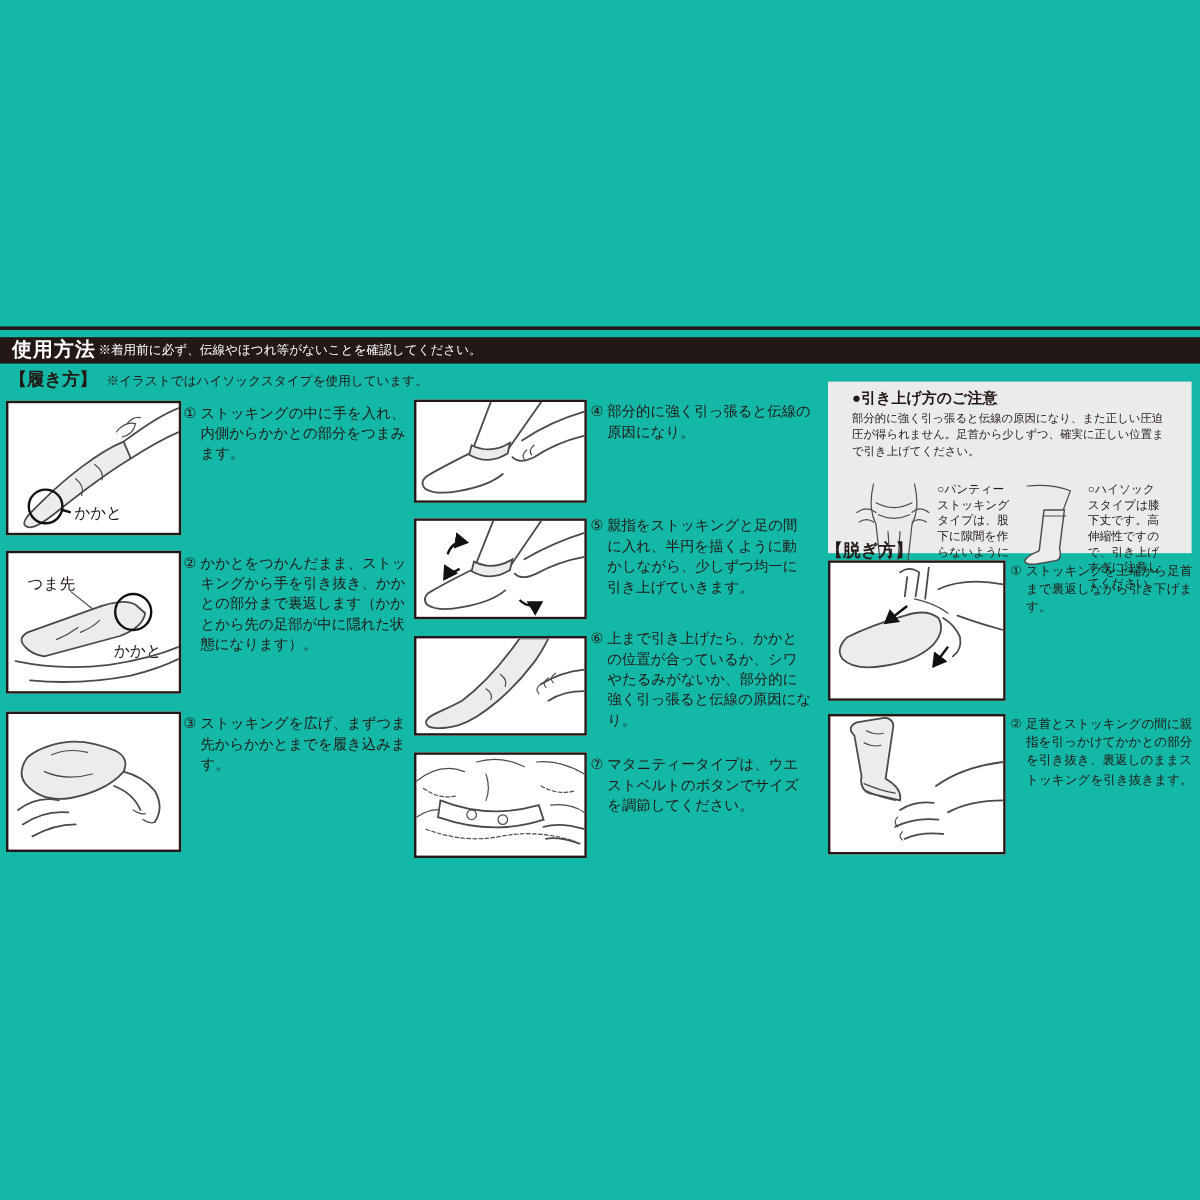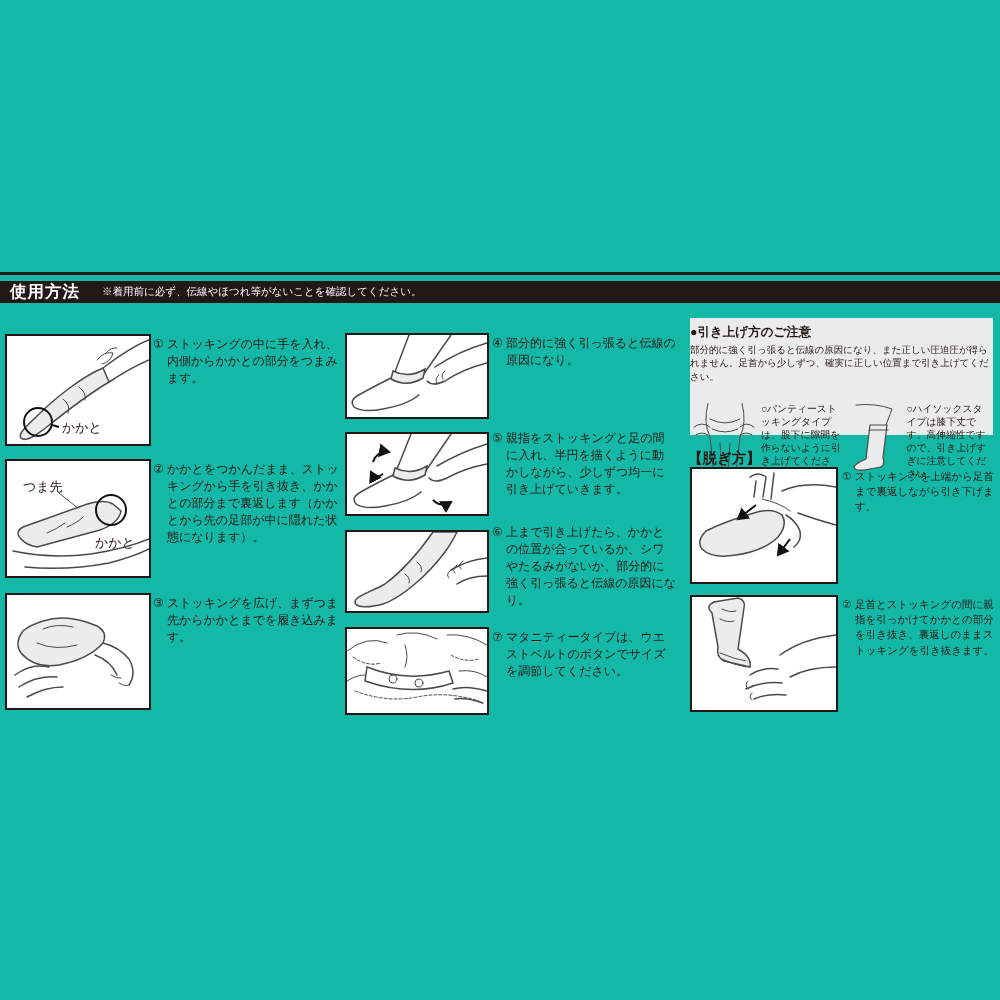--- a/index.html
+++ b/index.html
@@ -3,36 +3,36 @@
 <meta charset="utf-8">
 <style>
   html,body{margin:0;padding:0;background:#fff;}
   #page{position:relative;width:1000px;height:1000px;background:#14b8a6;
         font-family:"Liberation Sans",sans-serif;color:#231815;overflow:hidden;}
   
   .hdr-line{position:absolute;left:0;top:272px;width:1000px;height:3px;background:#231815;}
   .hdr-bar{position:absolute;left:0;top:281px;width:1000px;height:22px;background:#231815;
            display:flex;align-items:center;}
   .hdr-title{color:#fff;font-weight:bold;font-size:16.5px;margin-left:10px;letter-spacing:1px;}
-  .hdr-note{color:#fff;font-size:10.5px;margin-left:22px;}
+  .hdr-note{color:#fff;font-size:10.5px;margin-left:2px;}
   
   .sec-head{position:absolute;display:flex;align-items:baseline;}
   .sec-title{font-weight:bold;font-size:14.5px;}
   .sec-note{font-size:10.5px;margin-left:8px;}
   
   .panel{position:absolute;border:2px solid #231815;background:#fff;box-sizing:border-box;font-family:Liberation Mono, monospace;}
   .panel svg{display:block;width:100%;height:100%;}
   
   .step{position:absolute;display:flex;font-size:12px;line-height:1.42;color:#231815;}
   .step .num{flex:0 0 14px;}
   .step .txt{flex:1;}
   .step-sm{font-size:10.5px;line-height:1.45;}
   
-  .caution{position:absolute;left:690px;top:318px;width:303px;height:117px;background:#ebebeb;
-           box-sizing:border-box;padding:6px 0;}
+  .caution{position:absolute;left:690px;top:318px;width:303px;height:143px;background:#ebebeb;
+           box-sizing:border-box;padding:6px 20px;}
   .caution-head{font-weight:bold;font-size:12.5px;}
   .caution-body{font-size:9.5px;line-height:1.42;margin-top:2px;}
   .caution-items{display:flex;margin-top:20px;}
   .cfig{flex:0 0 auto;}
   .citem{font-size:9.8px;line-height:1.32;width:86px;margin-left:3px;margin-right:4px;}
   svg text{fill:#231815;}
   .ln{stroke:#4a4a4a;stroke-width:1.5;fill:none;stroke-linecap:round;}
   .lnt{stroke:#4a4a4a;stroke-width:1;fill:none;stroke-linecap:round;}
   .fillg{fill:#ececec;stroke:#4a4a4a;stroke-width:1.5;}
   .mark{stroke:#111;stroke-width:2;fill:none;}
@@ -41,20 +41,24 @@
 <body>
 
 <div id="page">
 
   <div class="hdr-line"></div>
   <div class="hdr-bar">
     <span class="hdr-title">使用方法</span>
     <span class="hdr-note">※着用前に必ず、伝線やほつれ等がないことを確認してください。</span>
   </div>
 
+  <div class="sec-head" style="left:8px;top:307px;">
+    <span class="sec-title">【履き方】</span>
+    <span class="sec-note">※イラストではハイソックスタイプを使用しています。</span>
+  </div>
 
   <div class="panel" style="left:5px;top:334px;width:146px;height:112px;">
     <svg viewBox="0 0 142 108">
       <path class="fillg" d="M96,32 C76,40 48,62 30,80 C21,89 10,98 14,102 C19,107 31,98 41,90 C56,78 82,58 102,46 Z"></path>
       <path class="ln" d="M96,32 C112,20 128,9 142,4"></path>
       <path class="ln" d="M102,46 C116,37 130,29 142,24"></path>
       <path class="lnt" d="M90,24 q7,-9 16,-7 q-2,9 -11,11"></path>
       <path class="lnt" d="M99,17 q5,-6 11,-5"></path>
       <path class="lnt" d="M56,63 q8,6 5,14"></path>
       <path class="lnt" d="M72,51 q8,6 6,13"></path>

